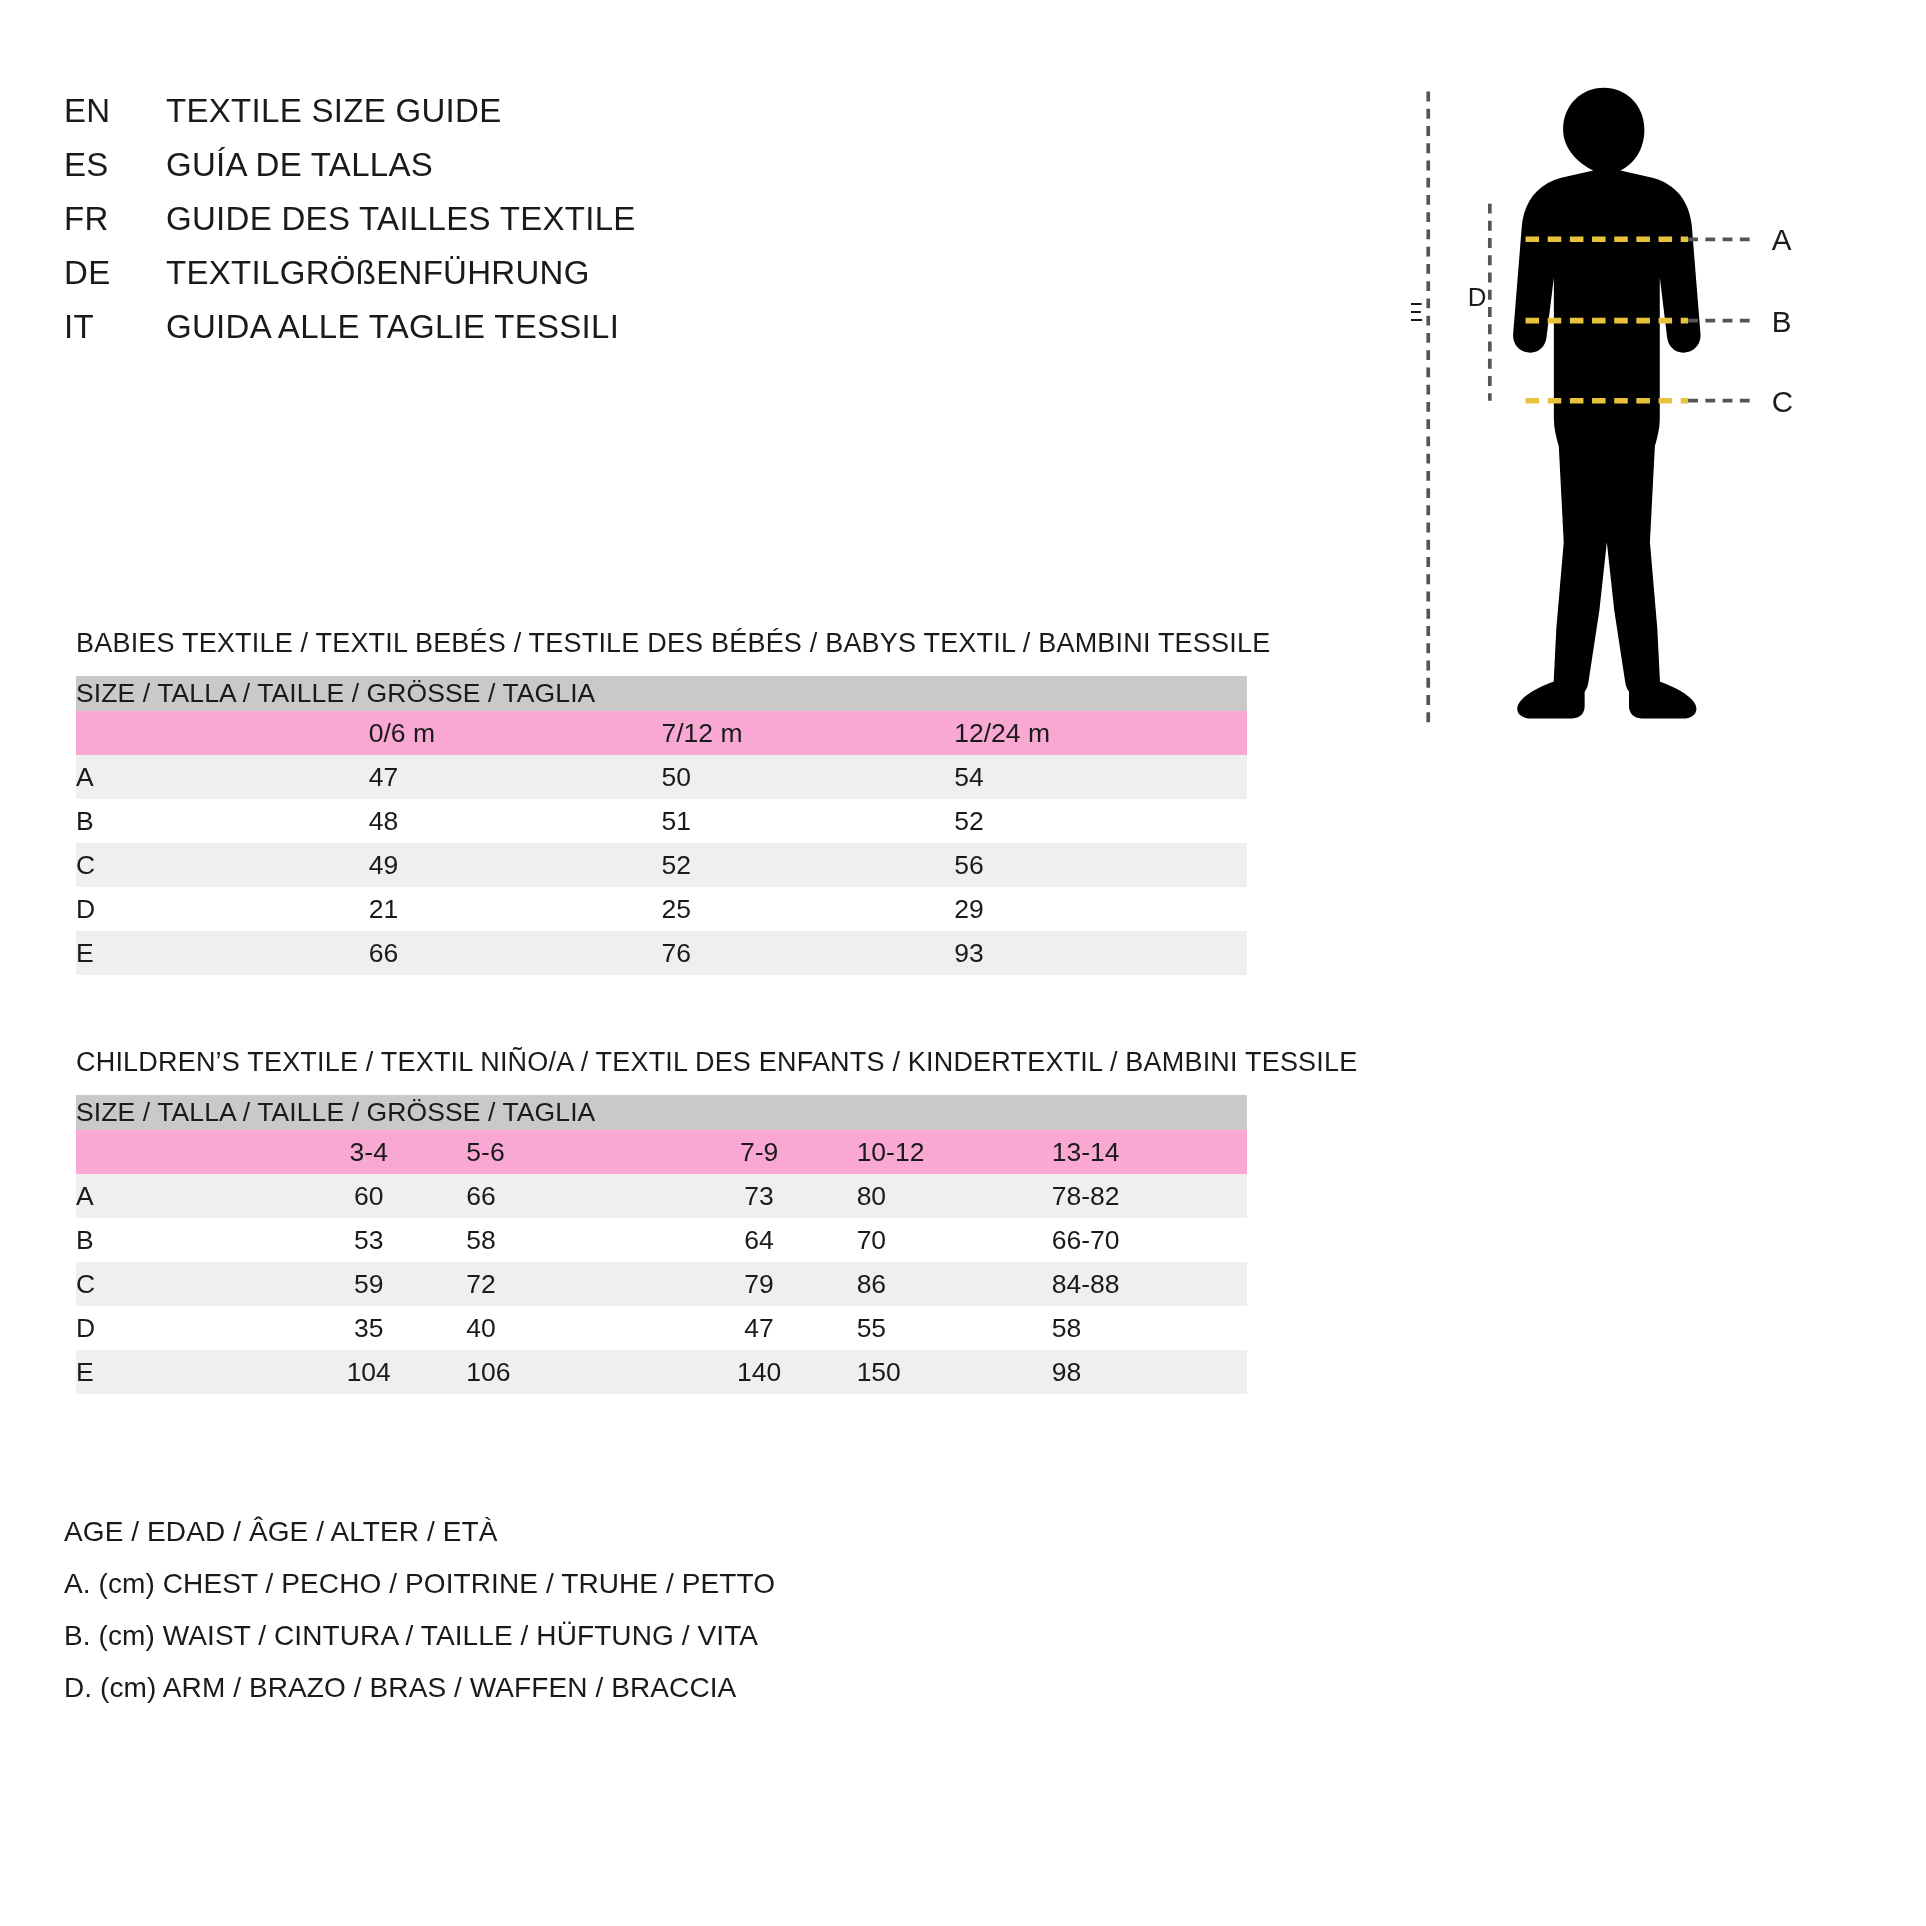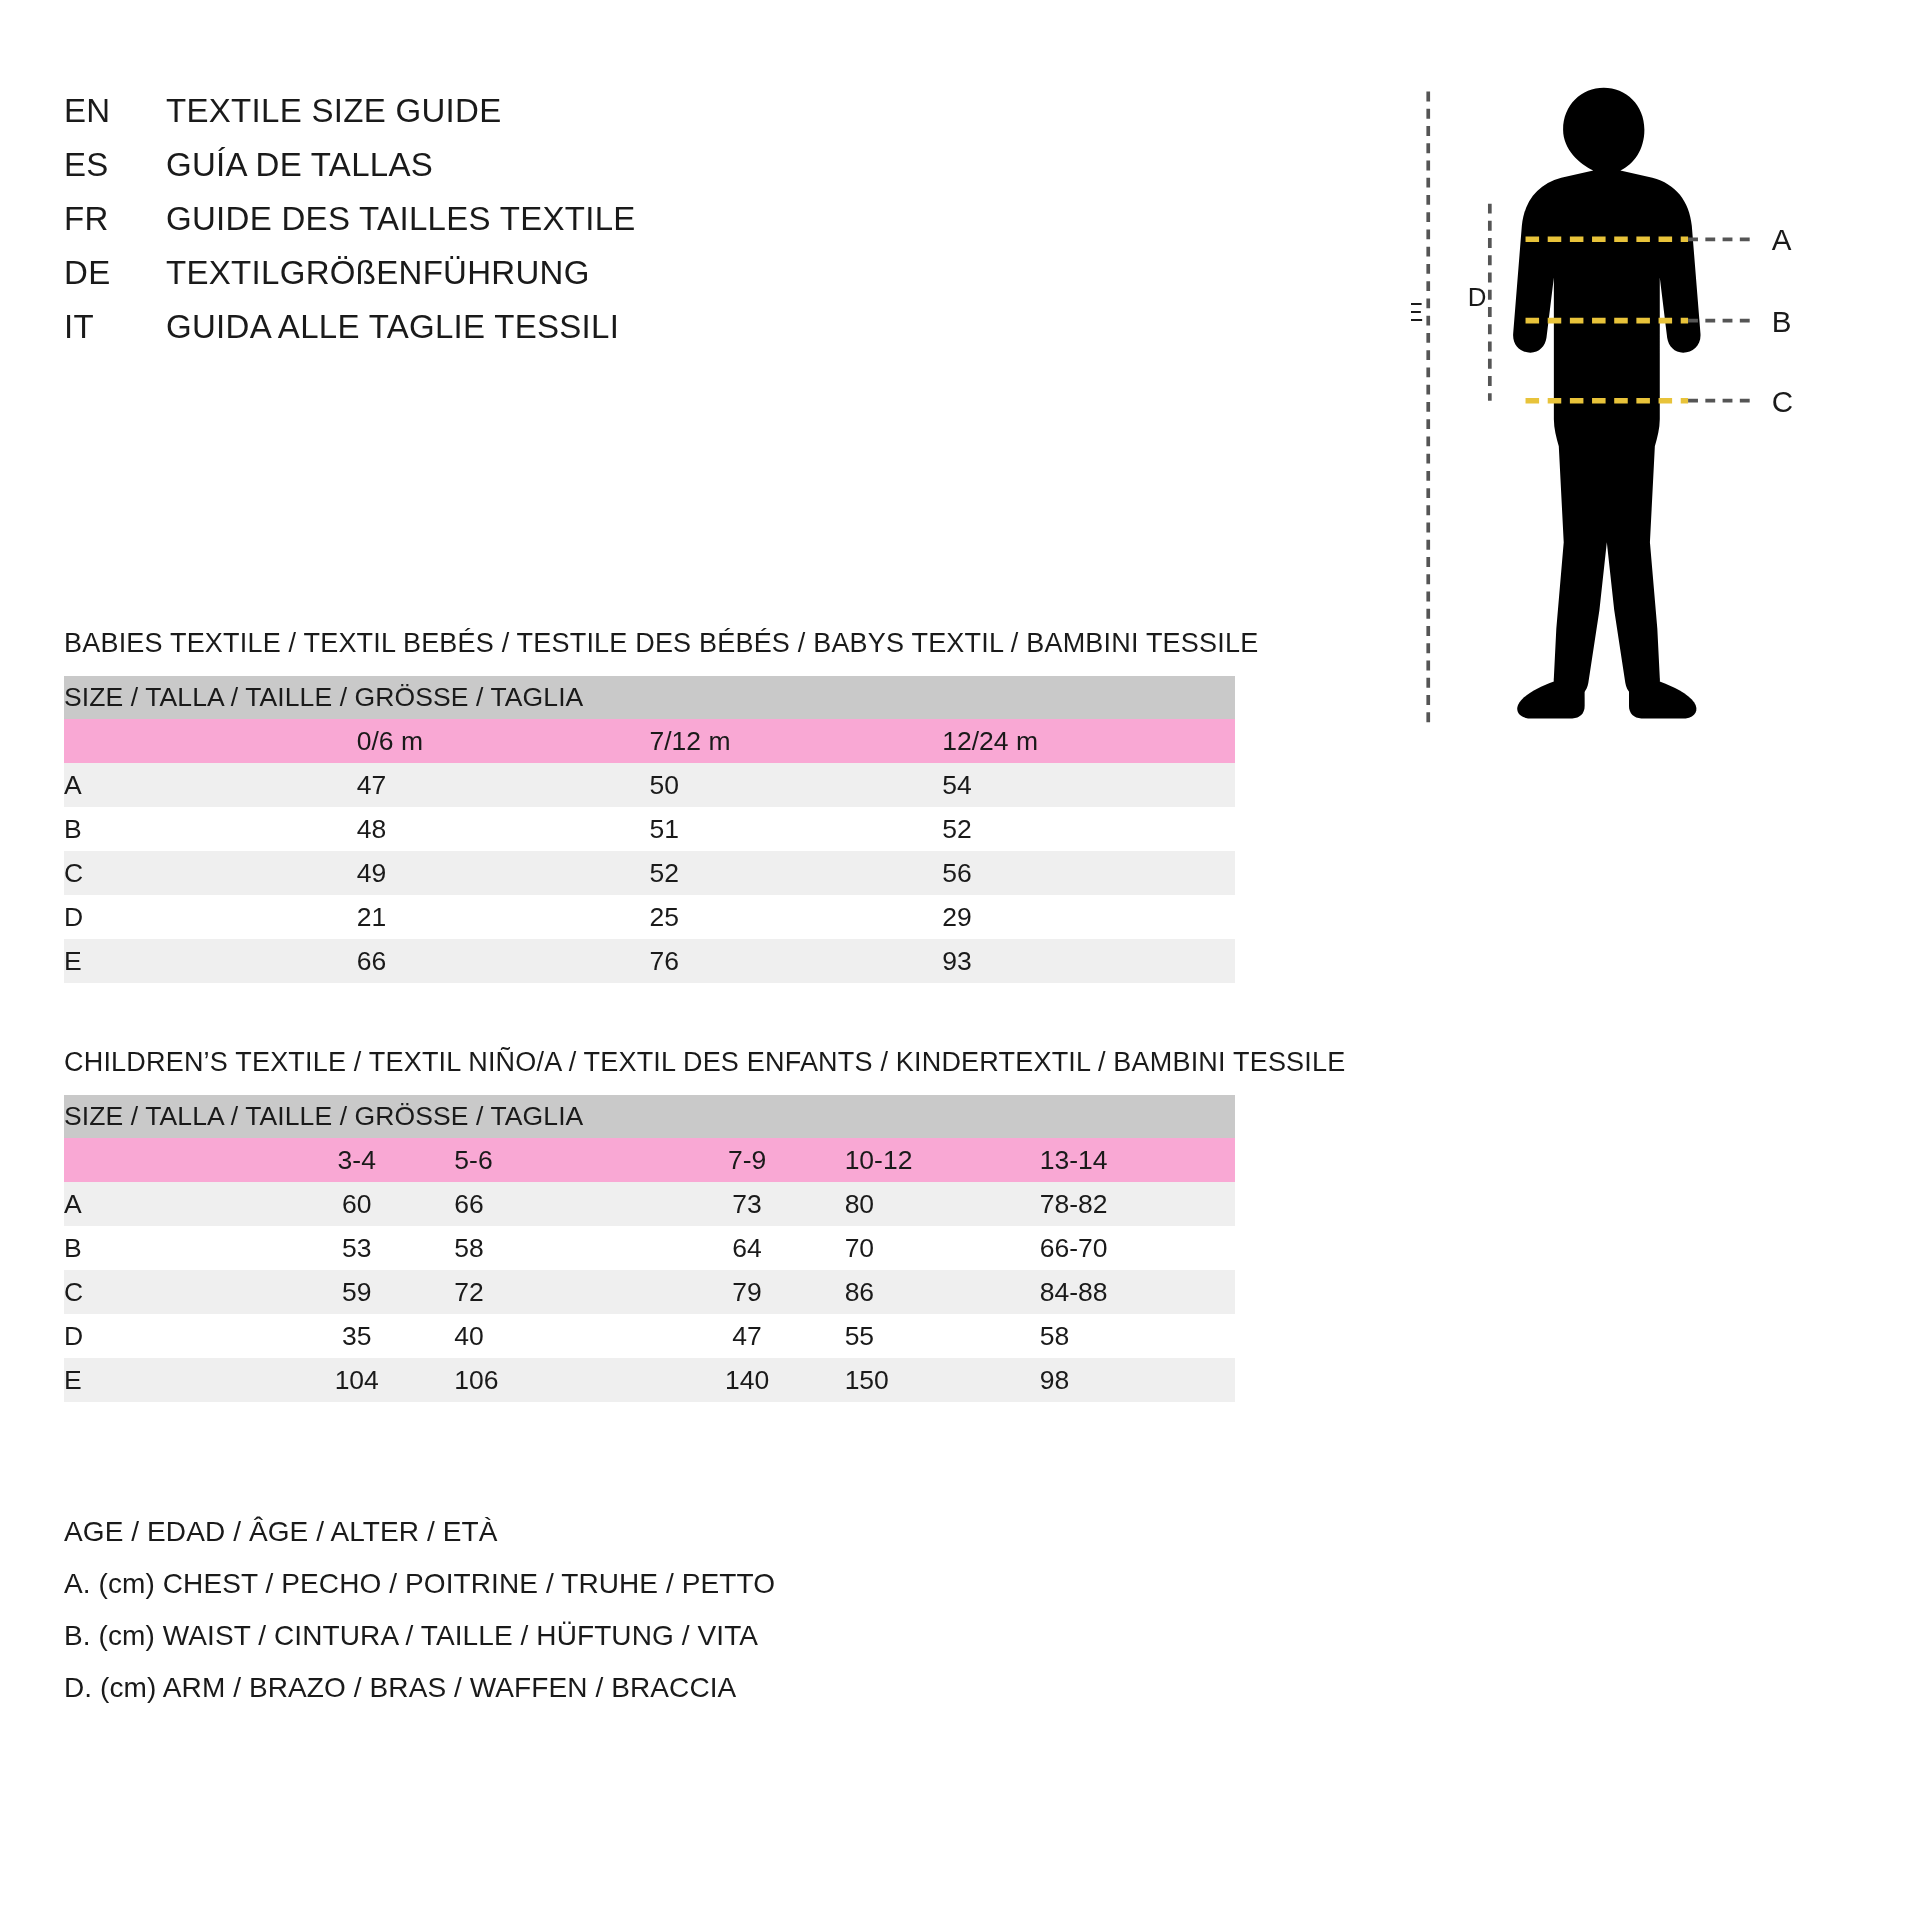--- a/index.html
+++ b/index.html
@@ -45,21 +45,21 @@
     left: 1411px;
     top: 74px;
     width: 468px;
     height: 678px;
   }
   #figure-svg { display: block; }
 
   
   .section {
     position: absolute;
-    left: 64px;
+    left: 76px;
     width: 1380px;
   }
   #babies-section { top: 628px; }
   #children-section { top: 1047px; }
 
   .section-title {
     font-size: 27px;
     letter-spacing: 0.2px;
     margin-bottom: 17px;
     white-space: nowrap;
@@ -72,21 +72,21 @@
   }
   table.size-table td, table.size-table th {
     padding: 0;
     margin: 0;
     font-weight: normal;
     text-align: left;
   }
   .hdr-row td {
     background: #c9c9c9;
     font-size: 26.5px;
-    height: 43px;
+    height: 35px;
     padding-left: 10px;
     letter-spacing: 0.1px;
   }
   .col-row td {
     background: #f9a8d4;
     font-size: 26.5px;
     height: 44px;
   }
   .data-row td {
     font-size: 26.5px;

